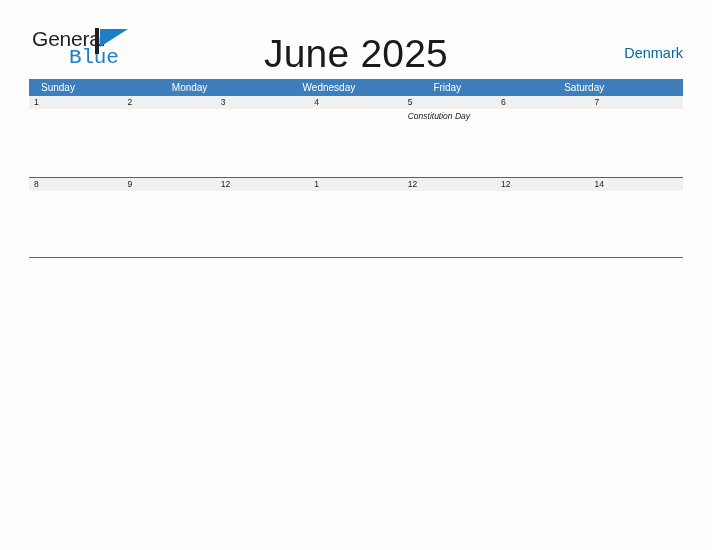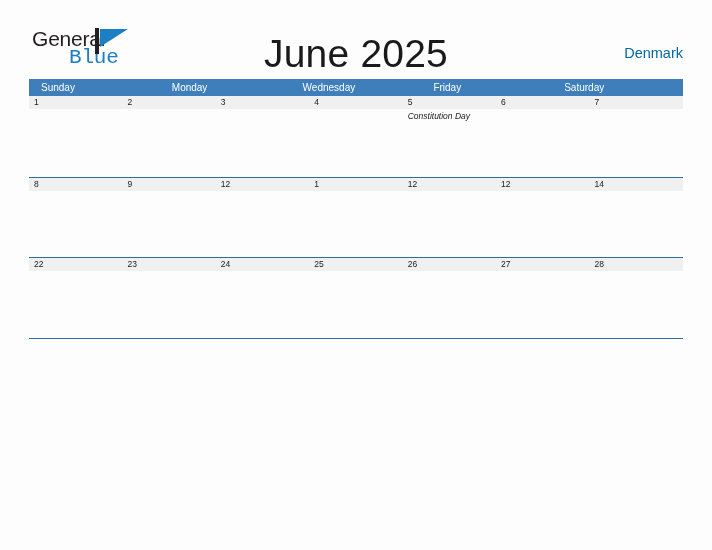--- a/index.html
+++ b/index.html
@@ -213,38 +213,18 @@
           <div class="daynum-band">
             <div class="daynum">8</div>
             <div class="daynum">9</div>
             <div class="daynum">12</div>
             <div class="daynum">1</div>
             <div class="daynum">12</div>
             <div class="daynum">12</div>
             <div class="daynum">14</div>
           </div>
         </div>
-        <div class="week">
-          <div class="daynum-band">
-            <div class="daynum">22</div>
-            <div class="daynum">23</div>
-            <div class="daynum">24</div>
-            <div class="daynum">25</div>
-            <div class="daynum">26</div>
-            <div class="daynum">27</div>
-            <div class="daynum">28</div>
-          </div>
-          <div class="events-band">
-            <div class="daycell-events"></div>
-            <div class="daycell-events"></div>
-            <div class="daycell-events"></div>
-            <div class="daycell-events"></div>
-            <div class="daycell-events"></div>
-            <div class="daycell-events"></div>
-            <div class="daycell-events"></div>
-          </div>
-        </div>
       </div>
 
     <div class="cal-bottom"></div>
   </div>
 
 </div>
 
 </body></html>

